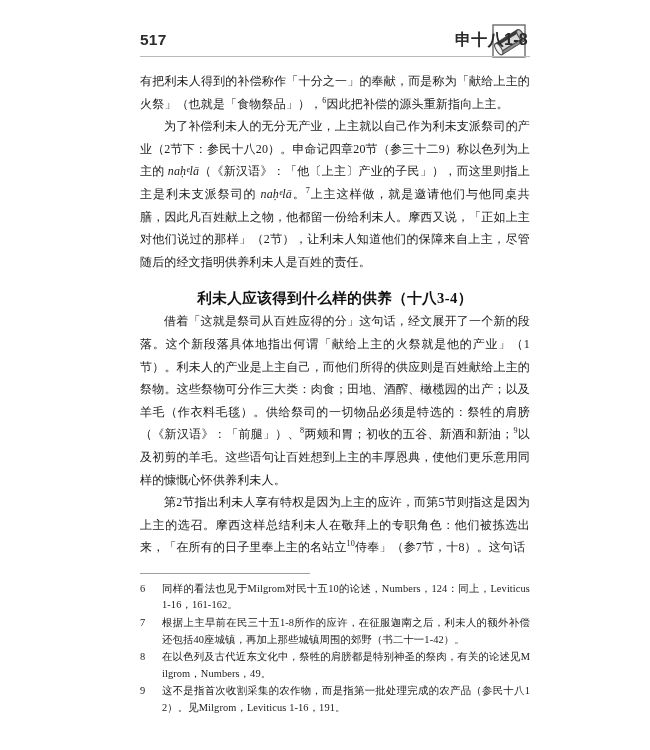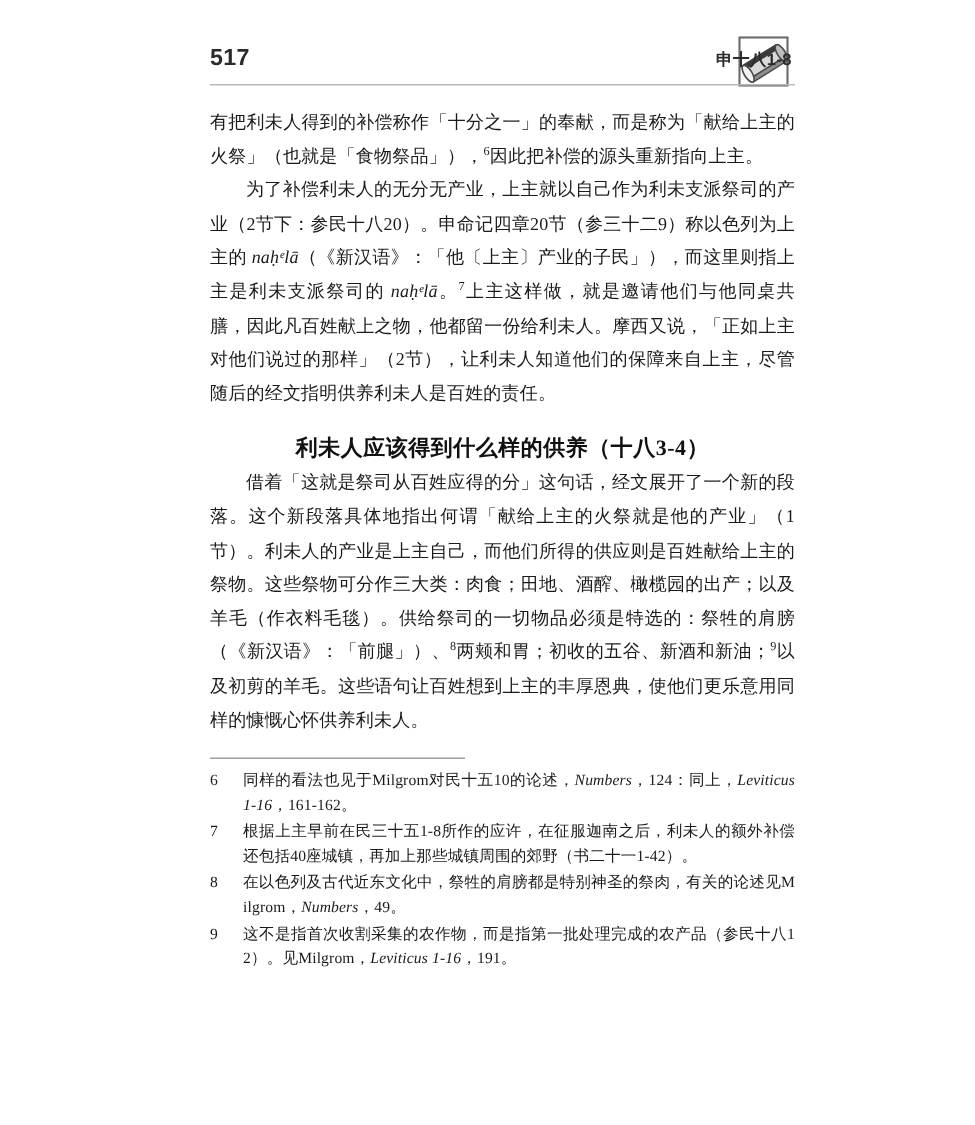--- a/index.html
+++ b/index.html
@@ -42,21 +42,21 @@
   }
   .page-number {
     font-family: "Liberation Sans", sans-serif;
     font-size: 15.5px;
     font-weight: 600;
     letter-spacing: 0.2px;
     color: #2b2b2b;
   }
   .running-head {
     font-family: "Liberation Sans", sans-serif;
-    font-size: 11px;
+    font-size: 16px;
     font-weight: 700;
     color: #2b2b2b;
     letter-spacing: 0.3px;
     margin-right: 2px;
     margin-left: 11px;
   }
   .header-rule {
     border: 0;
     border-top: 1px solid #b9b9b9;
     margin: 4px 0 0 0;
@@ -133,21 +133,20 @@
     flex: 0 0 22px;
     text-align: left;
   }
   .fn-text {
     flex: 1 1 auto;
     text-align: justify;
     text-justify: inter-character;
     word-break: break-all;
   }
   .it {
-    font-style: italic;
   }
 </style>
 </head>
 <body>
 
 <div class="page">
 
   <div class="corner-icon">
     <svg width="34" height="34" viewBox="0 0 34 34" aria-hidden="true">
       <rect x="1" y="1" width="32" height="32" fill="#ffffff" stroke="#6b6b6b" stroke-width="1.4"></rect>
@@ -174,20 +173,21 @@
     <div class="body">
       <div>
           <p class="para">有把利未人得到的补偿称作「十分之一」的奉献，而是称为「献给上主的火祭」（也就是「食物祭品」），<sup>6</sup>因此把补偿的源头重新指向上主。</p>
           <p class="para indent">为了补偿利未人的无分无产业，上主就以自己作为利未支派祭司的产业（2节下：参民十八20）。申命记四章20节（参三十二9）称以色列为上主的 <span class="tl">naḥᵉlā</span>（《新汉语》：「他〔上主〕产业的子民」），而这里则指上主是利未支派祭司的 <span class="tl">naḥᵉlā</span>。<sup>7</sup>上主这样做，就是邀请他们与他同桌共膳，因此凡百姓献上之物，他都留一份给利未人。摩西又说，「正如上主对他们说过的那样」（2节），让利未人知道他们的保障来自上主，尽管随后的经文指明供养利未人是百姓的责任。</p>
         </div>
 
       <h2 class="section-heading">利未人应该得到什么样的供养（十八3-4）</h2>
 
       <div>
           <p class="para indent">借着「这就是祭司从百姓应得的分」这句话，经文展开了一个新的段落。这个新段落具体地指出何谓「献给上主的火祭就是他的产业」（1节）。利未人的产业是上主自己，而他们所得的供应则是百姓献给上主的祭物。这些祭物可分作三大类：肉食；田地、酒醡、橄榄园的出产；以及羊毛（作衣料毛毯）。供给祭司的一切物品必须是特选的：祭牲的肩膀（《新汉语》：「前腿」）、<sup>8</sup>两颊和胃；初收的五谷、新酒和新油；<sup>9</sup>以及初剪的羊毛。这些语句让百姓想到上主的丰厚恩典，使他们更乐意用同样的慷慨心怀供养利未人。</p>
+          <p class="para indent">第2节指出利未人享有特权是因为上主的应许，而第5节则指这是因为上主的选召。摩西这样总结利未人在敬拜上的专职角色：他们被拣选出来，「在所有的日子里奉上主的名站立<sup>10</sup>侍奉」（参7节，十8）。这句话</p>
         </div>
     </div>
 
     <div class="footnotes">
       <hr class="fn-rule">
       <div>
           <div class="fn">
             <span class="fn-num">6</span>
             <span class="fn-text">同样的看法也见于Milgrom对民十五10的论述，<span class="it">Numbers</span>，124：同上，<span class="it">Leviticus 1-16</span>，161-162。</span>
           </div>

